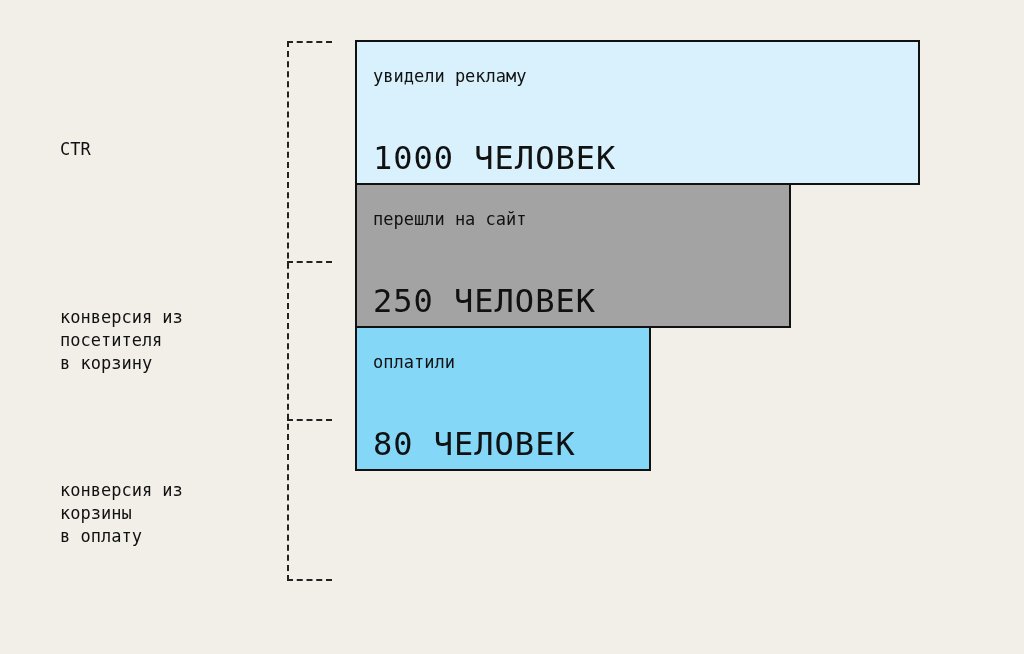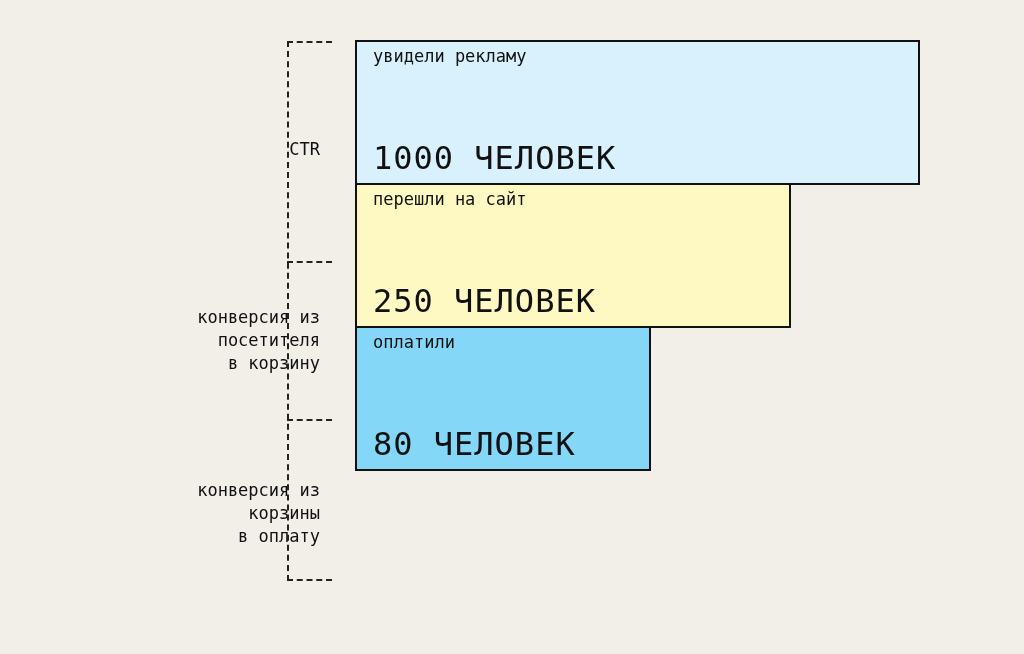--- a/index.html
+++ b/index.html
@@ -17,21 +17,21 @@
     background: #f2efe9;
     overflow: hidden;
     color: #111;
   }
 
   
   .annotation {
     position: absolute;
     left: 60px;
     width: 260px;
-    text-align: right;
+    text-align: left;
     font-size: 17px;
     line-height: 23px;
     white-space: pre-line;
     color: #111;
   }
   .annotation.ctr        { top: 138px; }
   .annotation.visitor    { top: 306px; }
   .annotation.payment    { top: 479px; }
 
   
@@ -64,21 +64,21 @@
   .bar {
     position: relative;
     box-sizing: border-box;
     height: 145px;
     border: 2px solid #111;
     margin-top: -2px;
   }
   .bar:first-child { margin-top: 0; }
   .bar-label {
     position: absolute;
-    top: 4px;
+    top: 24px;
     left: 16px;
     font-size: 17px;
     color: #111;
   }
   .bar-value {
     position: absolute;
     bottom: 6px;
     left: 16px;
     font-size: 32px;
     letter-spacing: 1px;
@@ -104,21 +104,21 @@
   <div class="bracket-tick tick-2"></div>
   <div class="bracket-tick tick-3"></div>
 
   <div class="bars">
 
     <div class="bar" style="width: 565px; background-color: rgb(216, 241, 252);">
       <div class="bar-label">увидели рекламу</div>
       <div class="bar-value">1000 ЧЕЛОВЕК</div>
     </div>
 
-    <div class="bar" style="width: 436px; background-color: #fef9c3;">
+    <div class="bar" style="width: 436px; background-color: #a3a3a3;">
       <div class="bar-label">перешли на сайт</div>
       <div class="bar-value">250 ЧЕЛОВЕК</div>
     </div>
 
 
     <div class="bar" style="width: 296px; background-color: rgb(132, 215, 247); padding-left: 10px;">
       <div class="bar-label">оплатили</div>
       <div class="bar-value">80 ЧЕЛОВЕК</div>
     </div>
 

